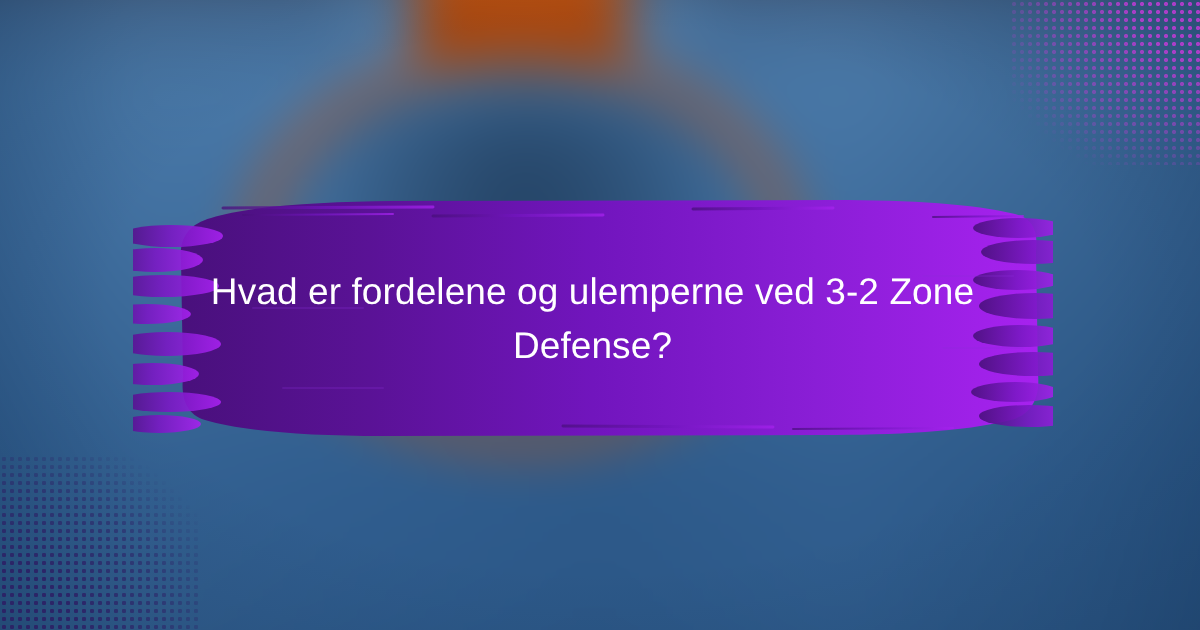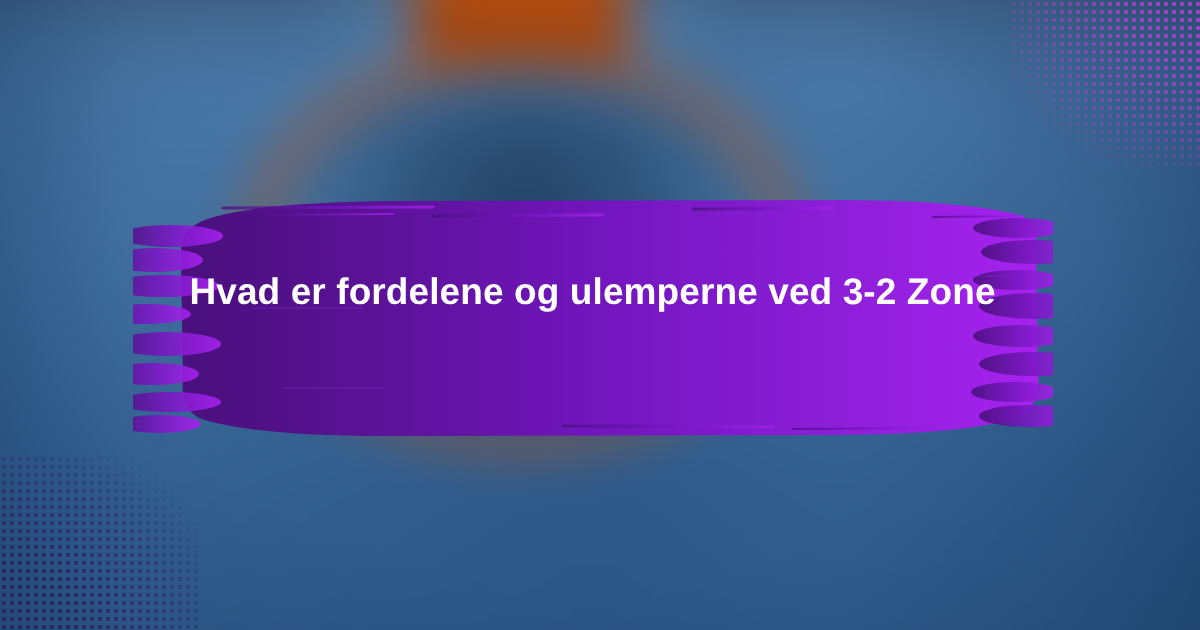--- a/index.html
+++ b/index.html
@@ -154,21 +154,21 @@
   
   .title-block {
     position: absolute;
     left: 160px;
     top: 265px;
     width: 865px;
     text-align: center;
     color: #ffffff;
     font-size: 37px;
     line-height: 54px;
-    font-weight: 700;
+    font-weight: 400;
     letter-spacing: .1px;
     text-rendering: geometricPrecision;
   }
   .title-line { display: block; white-space: nowrap; }
 </style>
 </head>
 <body>
 
 <div id="stage">
 
@@ -267,15 +267,16 @@
         <path d="M 120,120 L 230,120" stroke-width="2"></path>
         <path d="M 150,200 L 250,200" stroke-width="2"></path>
         <path d="M 790,88  L 880,88" stroke-width="2"></path>
         <path d="M 810,160 L 890,160" stroke-width="2"></path>
       </g>
     </svg>
   </div>
 
   <div class="title-block">
     <span class="title-line">Hvad er fordelene og ulemperne ved 3-2 Zone</span>
+    <span class="title-line">Defense?</span>
   </div>
 
 </div>
 
 </body></html>

